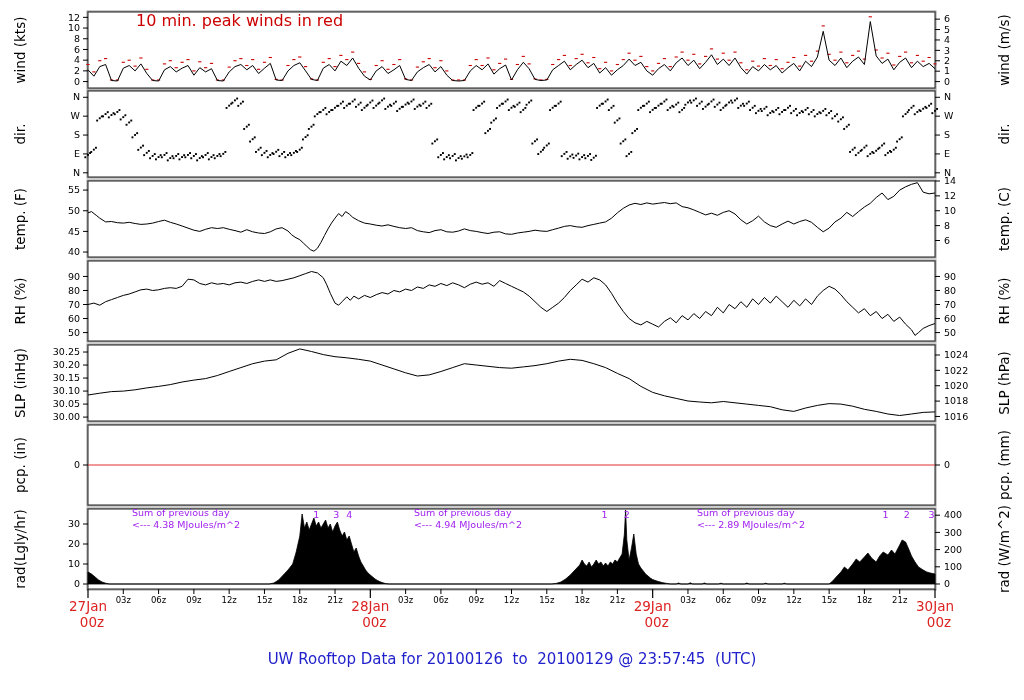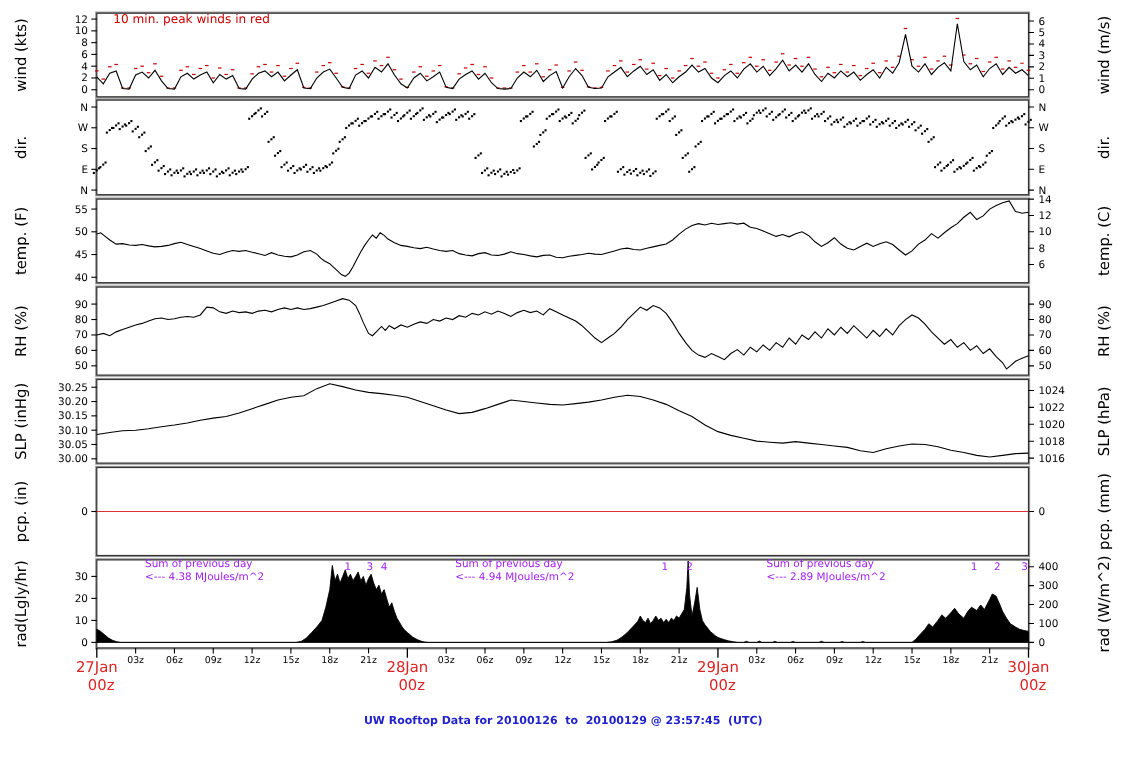--- a/index.html
+++ b/index.html
@@ -1,21 +1,21 @@
 <!DOCTYPE html>
 <html><head>
 <meta charset="utf-8">
 <style>
   html,body{margin:0;padding:0;background:#fff;}
   .page{position:relative;width:1024px;height:700px;background:#fff;font-family:"DejaVu Sans",sans-serif;overflow:hidden;}
   .page svg{position:absolute;left:0;top:0;}
   .axis-title{position:absolute;font-size:13.5px;color:#000;white-space:nowrap;transform:translate(-50%,-50%) rotate(-90deg);}
-  .annot-red{position:absolute;font-size:11px;color:#cc0000;}
+  .annot-red{position:absolute;font-size:16px;color:#cc0000;margin-left:33px;}
   .sum-block{position:absolute;transform:translateX(-50%);text-align:left;font-size:9.5px;line-height:11.5px;color:#a020f0;white-space:nowrap;}
-  .page-title{position:absolute;left:512px;top:650px;transform:translateX(-50%);font-size:10px;color:#2222cc;white-space:pre;font-weight:bold;}
+  .page-title{position:absolute;left:512px;top:650px;transform:translateX(-50%);font-size:15px;color:#2222cc;white-space:pre;}
 </style>
 </head>
 <body>
 
 <div class="page">
   <svg id="plot" width="1024" height="700">
       <g>
         <rect x="88" y="12" width="847" height="76" fill="#ffffff" stroke="#999" stroke-width="3"></rect>
         <rect x="88" y="12" width="847" height="76" fill="#ffffff" stroke="#333333" stroke-width="1.1"></rect>
         <line x1="83" x2="88" y1="81.5774647887324" y2="81.5774647887324" stroke="#000"></line>

